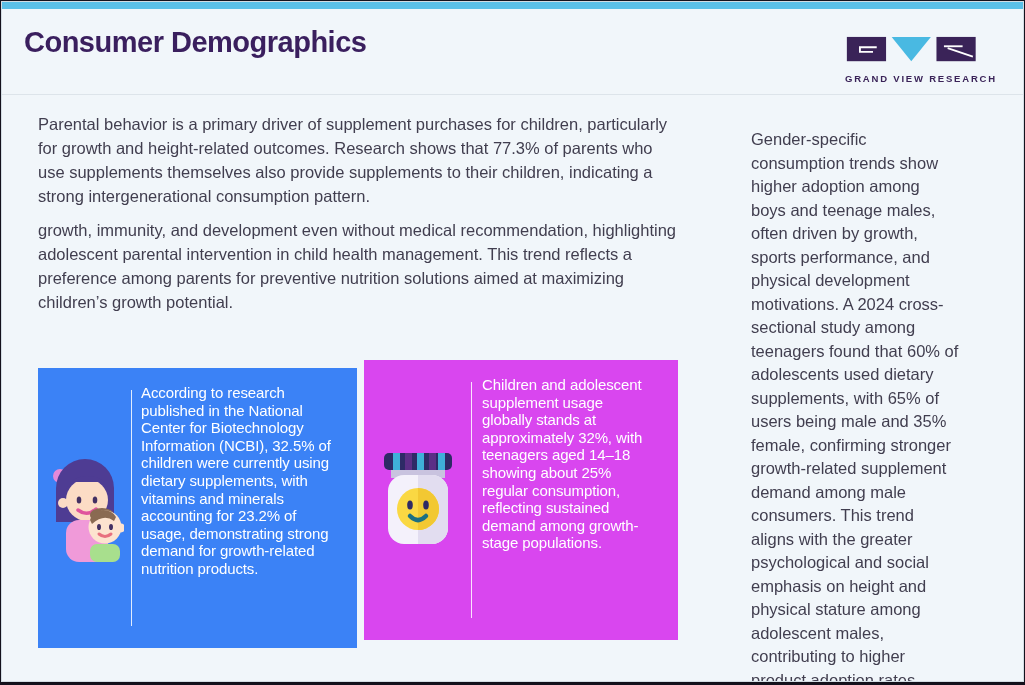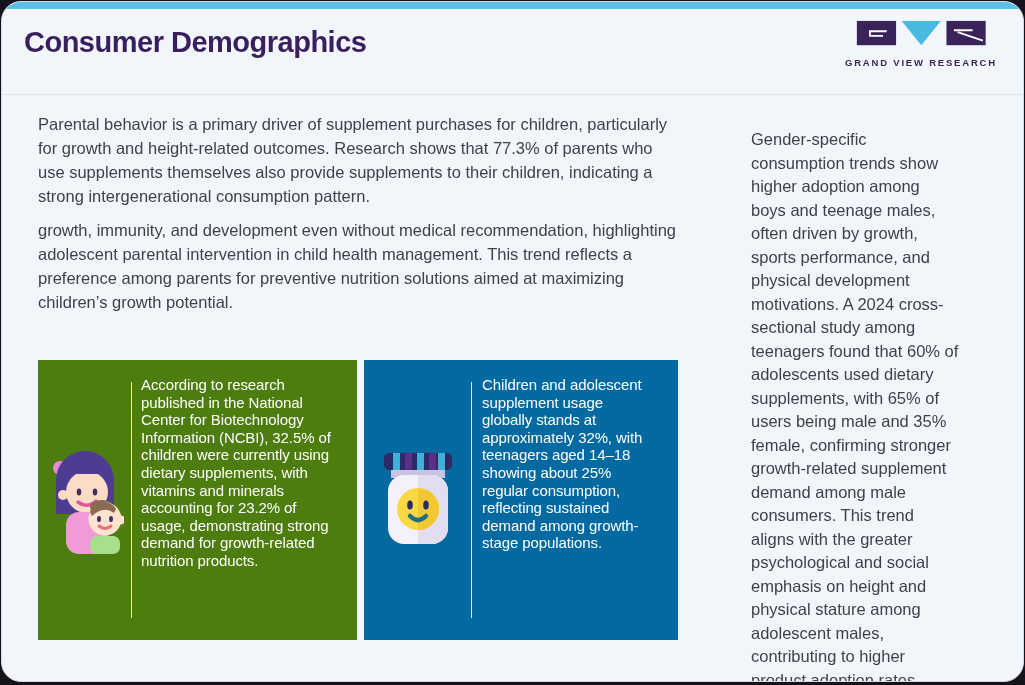--- a/index.html
+++ b/index.html
@@ -7,36 +7,36 @@
     width:1025px;height:685px;
     background:#16131f;
     font-family:"Liberation Sans", sans-serif;
     position:relative;
     overflow:hidden;
   }
   .card{
     position:absolute;left:1px;top:1px;right:1px;bottom:3px;
     background:#f1f6fa;
     border:1px solid #d3dce3;
-    border-radius:20px;
+    border-radius:0;
     overflow:hidden;
     box-shadow:0 1px 2px rgba(0,0,0,.25);
   }
   .top-accent{
     position:absolute;left:0;top:0;right:0;height:7px;
     background:#5bc0e8;
   }
   .page-title{
     position:absolute;left:22px;top:24px;margin:0;
     font-size:29px;font-weight:800;letter-spacing:-.5px;
     color:#3a1f5e;
   }
   .logo{
-    position:absolute;right:28px;top:16px;width:150px;
-    text-align:right;
+    position:absolute;right:28px;top:32px;width:150px;
+    text-align:left;
   }
   .logo-text{
     margin-top:3px;
     font-size:9.5px;font-weight:700;letter-spacing:1.8px;
     color:#3a2358;white-space:nowrap;
   }
   .divider{
     position:absolute;left:0;right:0;top:92px;height:1px;
     background:#dde4ea;
   }
@@ -51,22 +51,22 @@
   .side-col{
     position:absolute;left:733px;top:110px;width:240px;
   }
   .side-col p{
     margin:16px;font-size:16.5px;line-height:23.5px;color:#413e4f;
   }
   .infocard{
     position:absolute;top:358px;height:280px;
     display:flex;align-items:stretch;color:#ffffff;
   }
-  .infocard.green{left:36px;width:319px;background:#4d7c0f;}
-  .infocard.brown{left:362px;width:314px;background:#0369a1;}
+  .infocard.green{left:36px;width:319px;background:#3b82f6;margin-top:8px;}
+  .infocard.brown{left:362px;width:314px;background:#d946ef;}
   .icon-col{
     display:flex;align-items:center;justify-content:center;
     flex:0 0 auto;
   }
   .infocard.green .icon-col{width:93px;}
   .infocard.brown .icon-col{width:107px;}
   .vsep{
     width:1px;background:rgba(255,255,255,.85);
     margin:22px 0;flex:0 0 auto;
   }

